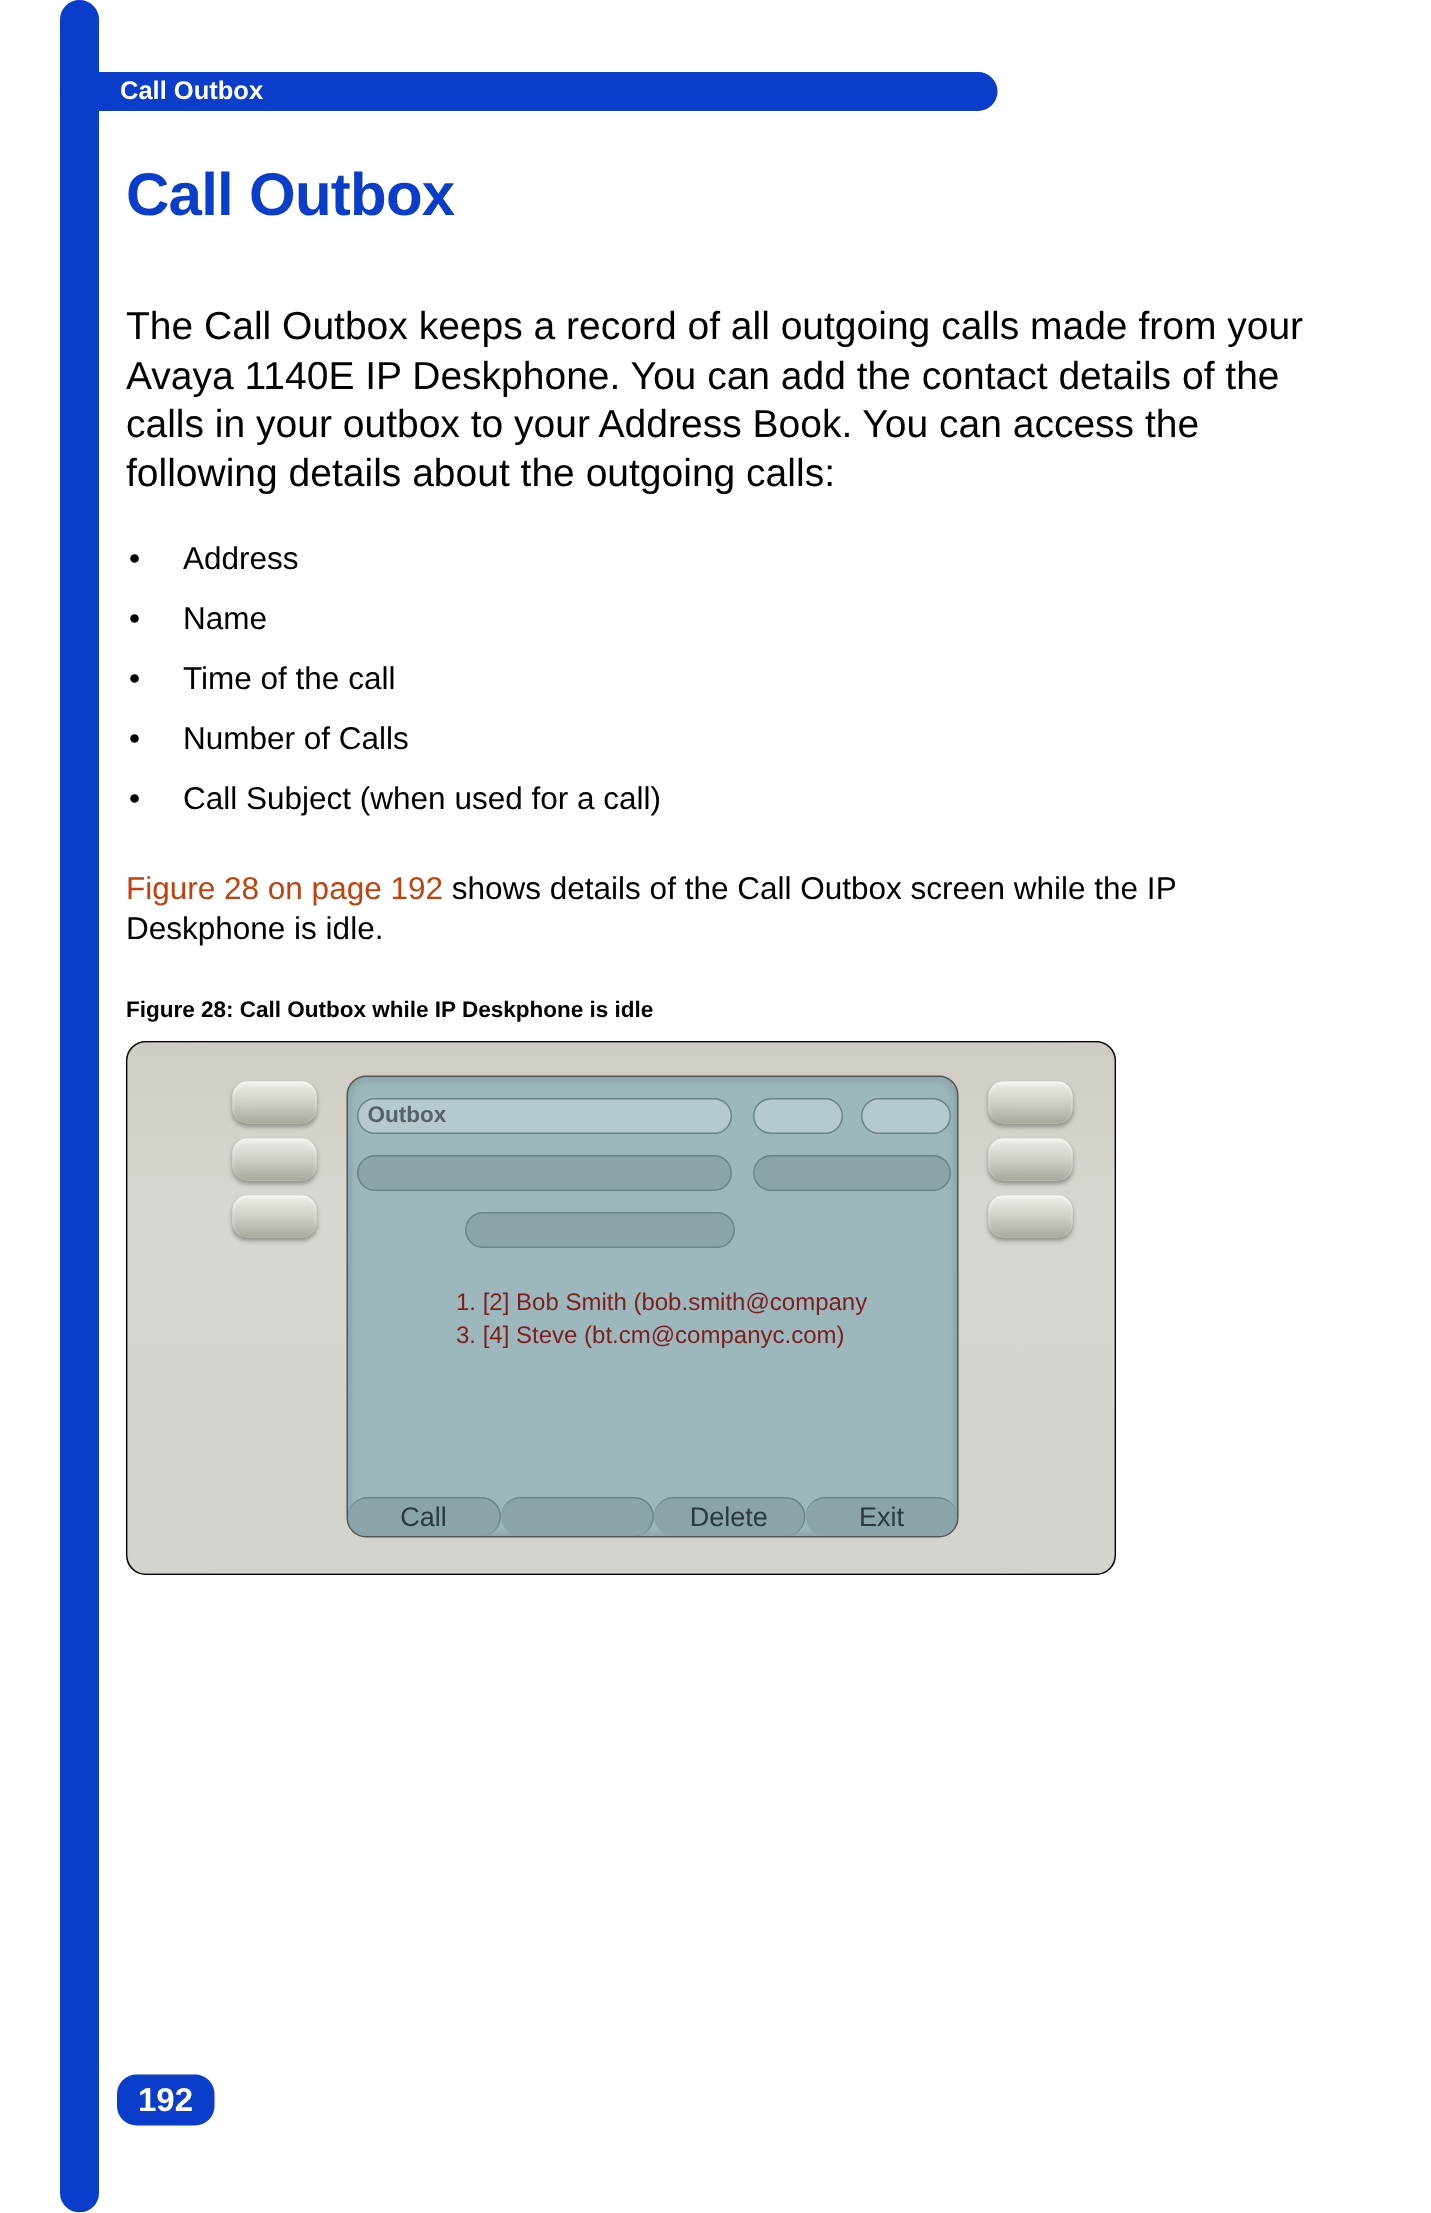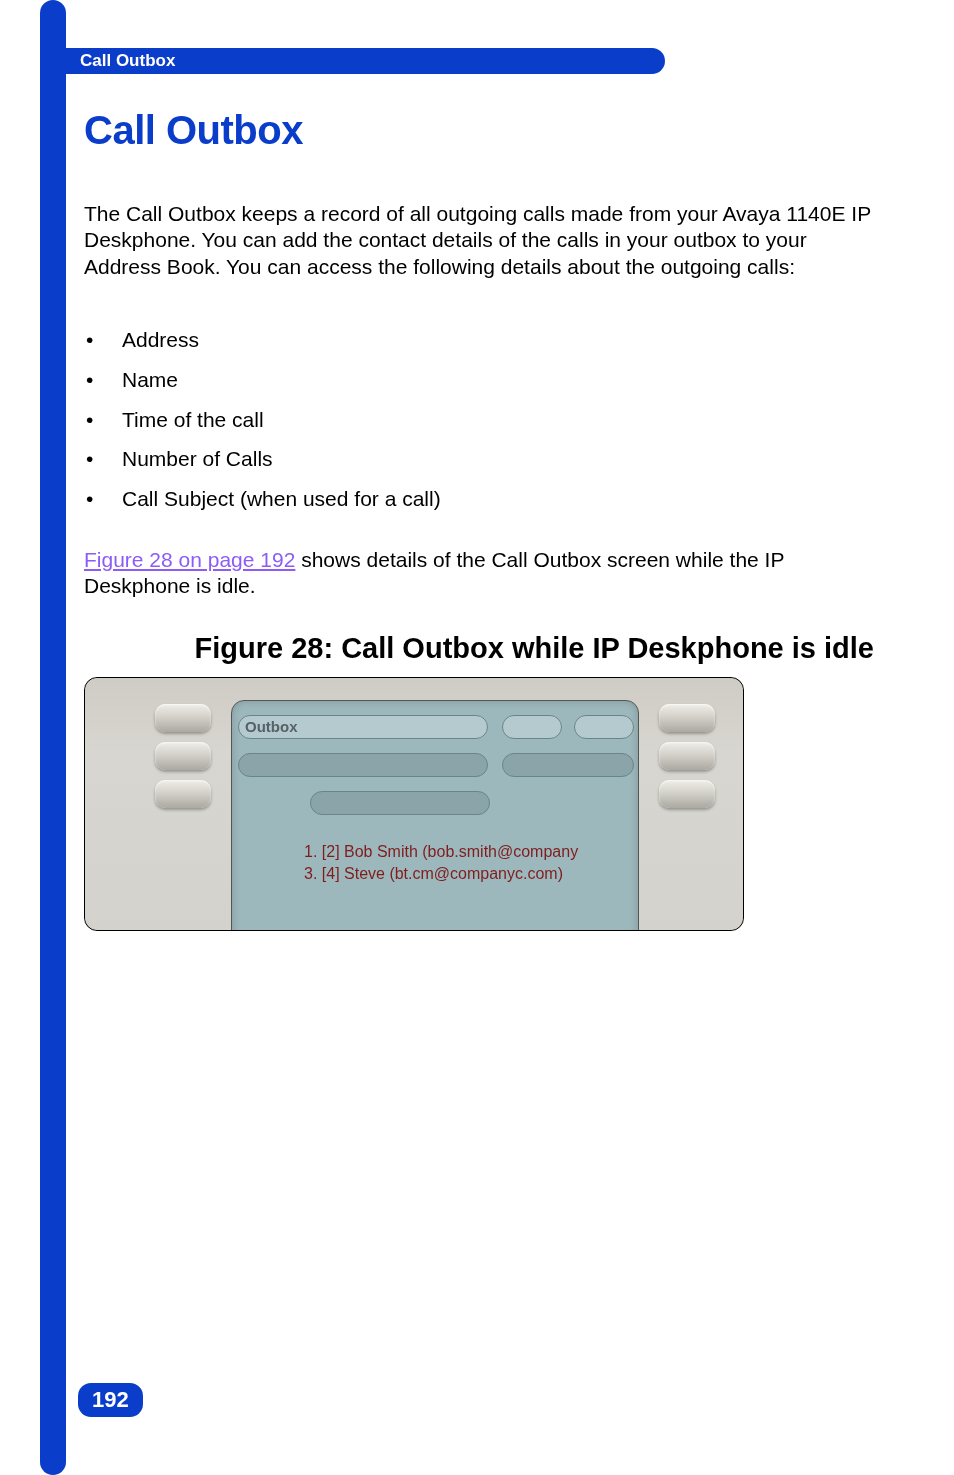--- a/index.html
+++ b/index.html
@@ -44,24 +44,24 @@
       width: 790px;
     }
     .page-title {
       color: #0b3dcb;
       font-weight: 900;
       font-size: 40px;
       letter-spacing: -0.5px;
       margin-bottom: 48px;
     }
     .intro-para {
-      font-size: 21px;
+      font-size: 26px;
       line-height: 1.25;
       color: #000;
-      margin-bottom: 40px;
+      margin-bottom: 22px;
     }
     .bullet-list {
       list-style: none;
       margin-bottom: 28px;
     }
     .bullet-list li {
       font-size: 21px;
       line-height: 1.9;
       color: #000;
       padding-left: 38px;
@@ -73,33 +73,31 @@
       left: 2px;
       top: 0;
     }
     .figure-ref-para {
       font-size: 21px;
       line-height: 1.25;
       color: #000;
       margin-bottom: 32px;
     }
     .figure-ref-link {
-      color: #8b5cf6;
-      text-decoration: underline;
+      color: #c2410c;
     }
     .figure-caption {
-      font-size: 29px;
+      font-size: 15px;
       font-weight: 900;
       color: #000;
       margin-bottom: 12px;
-      text-align: right;
     }
     .figure-box {
       width: 660px;
-      height: 254px;
+      height: 356px;
       border: 1px solid #000;
       background: linear-gradient(90deg, #b9b6af 0%, #c9c7c1 8%, #d6d4ce 15%, #d6d4ce 85%, #c9c7c1 92%, #b9b6af 100%);
       position: relative;
       overflow: hidden;
     }
     .phone-body {
       position: absolute;
       left: 0;
       top: 0;
       width: 100%;

